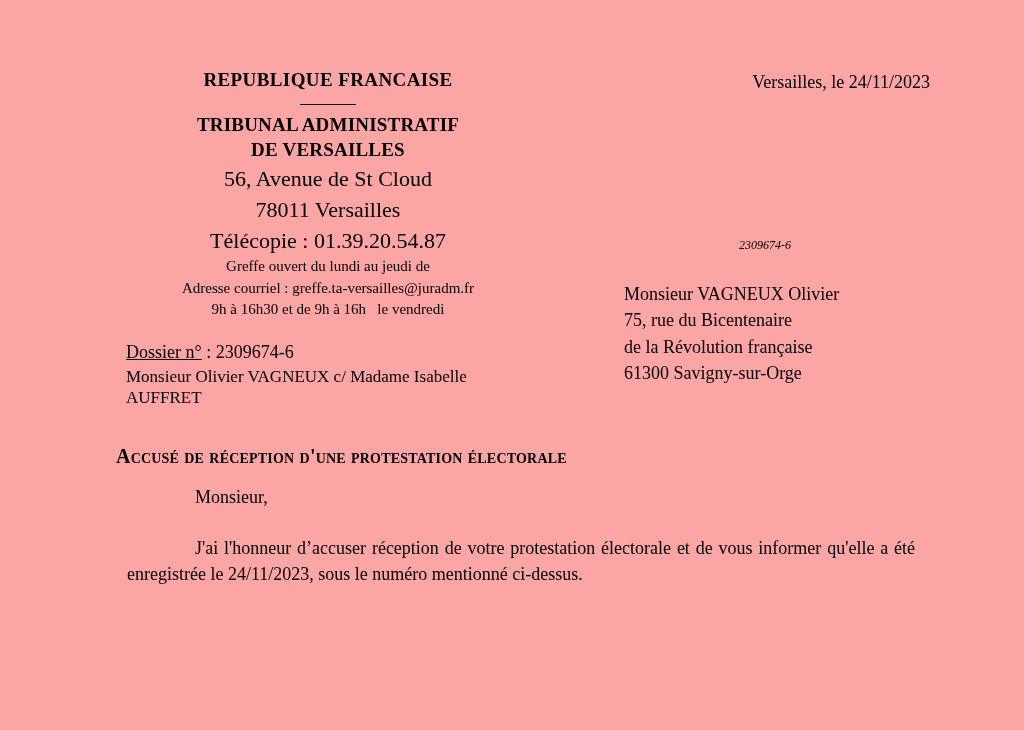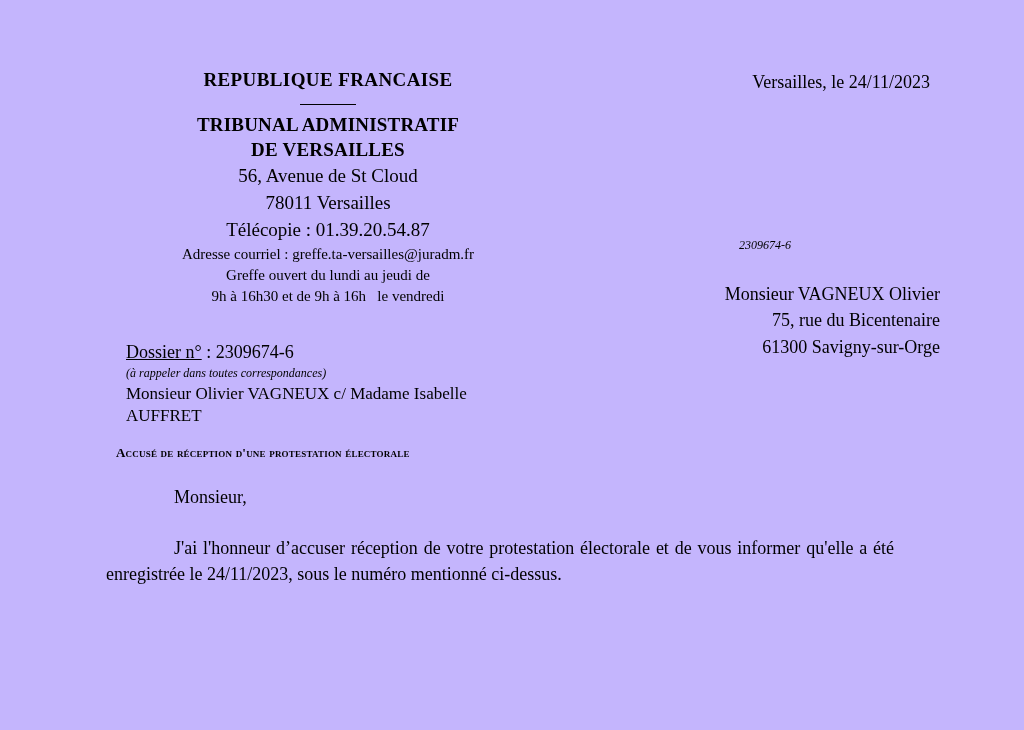--- a/index.html
+++ b/index.html
@@ -4,21 +4,21 @@
 <style>
   html, body {
     margin: 0;
     padding: 0;
     background: #ffffff;
   }
   .page {
     position: relative;
     width: 1024px;
     height: 730px;
-    background: #c4b5fd;
+    background: #fca5a5;
     color: #000000;
     font-family: "Liberation Serif", "DejaVu Serif", serif;
     overflow: hidden;
   }
 
   
   .letterhead {
     position: absolute;
     left: 118px;
     top: 68px;
@@ -37,21 +37,21 @@
     background: #000;
     margin: 12px auto 8px auto;
   }
   .lh-sub {
     font-size: 19px;
     font-weight: bold;
     line-height: 1.3;
     letter-spacing: 0.2px;
   }
   .lh-line {
-    font-size: 19px;
+    font-size: 22px;
     line-height: 1.42;
     white-space: pre;
   }
   .lh-line.small {
     font-size: 15px;
   }
 
   
   .date-line {
     position: absolute;
@@ -65,24 +65,24 @@
     position: absolute;
     left: 600px;
     top: 238px;
     width: 330px;
     text-align: center;
     font-size: 12px;
     font-style: italic;
   }
   .recipient {
     position: absolute;
-    left: 610px;
+    left: 624px;
     top: 281px;
     width: 330px;
-    text-align: right;
+    text-align: left;
     font-size: 18px;
     line-height: 1.47;
   }
   .recipient div { white-space: pre; }
 
   
   .dossier {
     position: absolute;
     left: 126px;
     top: 342px;
@@ -107,30 +107,30 @@
     line-height: 1.25;
     margin-top: 2px;
     width: 370px;
   }
 
   
   .subject {
     position: absolute;
     left: 116px;
     top: 445px;
-    font-size: 13px;
+    font-size: 20px;
     font-weight: bold;
     font-variant: small-caps;
     letter-spacing: 0.2px;
   }
 
   
   .body {
     position: absolute;
-    left: 106px;
+    left: 127px;
     top: 485px;
     width: 788px;
     font-size: 18px;
   }
   .salutation {
     margin: 0 0 0 0;
     text-indent: 68px;
     line-height: 1.35;
   }
   .para {
@@ -154,38 +154,38 @@
 <div class="page">
 
   <div class="letterhead">
     <div class="lh-title">REPUBLIQUE FRANCAISE</div>
     <div class="lh-rule"></div>
     <div class="lh-sub">TRIBUNAL ADMINISTRATIF</div>
     <div class="lh-sub">DE VERSAILLES</div>
     <div class="lh-line">56, Avenue de St Cloud</div>
     <div class="lh-line">78011 Versailles</div>
     <div class="lh-line">Télécopie : 01.39.20.54.87</div>
+    <div class="lh-line small">Greffe ouvert du lundi au jeudi de</div>
     <div class="lh-line small">Adresse courriel : greffe.ta-versailles@juradm.fr</div>
-    <div class="lh-line small">Greffe ouvert du lundi au jeudi de</div>
     <div class="lh-line small">9h à 16h30 et de 9h à 16h   le vendredi</div>
   </div>
 
   <div class="date-line">Versailles, le 24/11/2023</div>
 
   <div class="ref-number">2309674-6</div>
 
   <div class="recipient">
     <div>Monsieur VAGNEUX Olivier</div>
     <div>75, rue du Bicentenaire</div>
+    <div>de la Révolution française</div>
     <div>61300 Savigny-sur-Orge</div>
   </div>
 
   <div class="dossier">
     <div class="dossier-line"><span class="dossier-label">Dossier n°</span><span> : </span><span>2309674-6</span></div>
-    <div class="dossier-note">(à rappeler dans toutes correspondances)</div>
     <div class="dossier-parties">Monsieur Olivier VAGNEUX c/ Madame Isabelle AUFFRET</div>
   </div>
 
   <div class="subject">Accusé de réception d'une protestation électorale</div>
 
   <div class="body">
     <p class="salutation">Monsieur,</p>
     <p class="para">J'ai l'honneur d’accuser réception de votre protestation électorale et de vous informer qu'elle a été enregistrée le 24/11/2023, sous le numéro mentionné ci-dessus.</p>
   </div>
 

